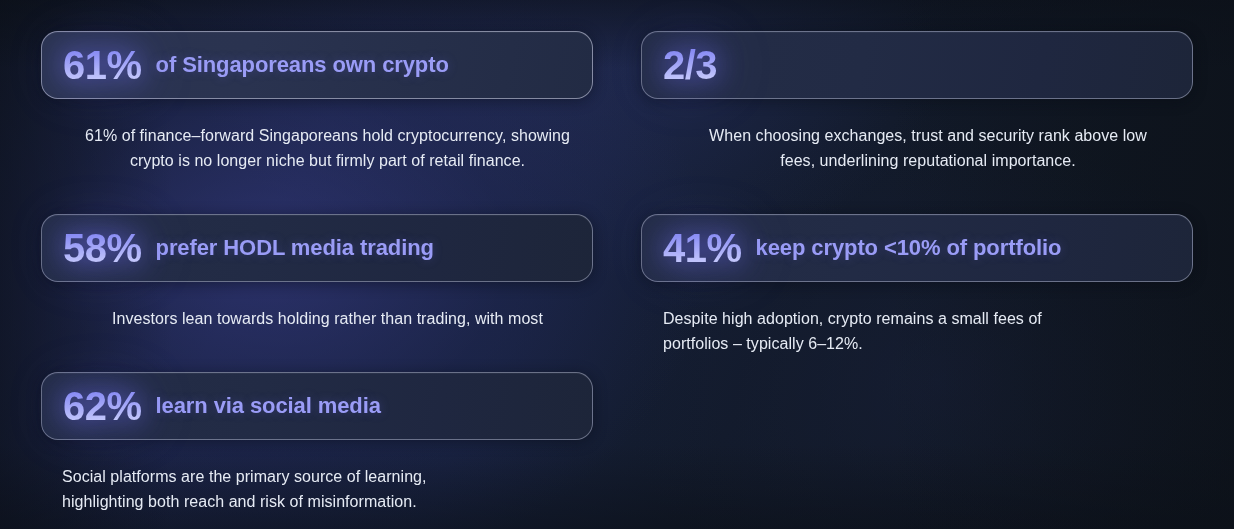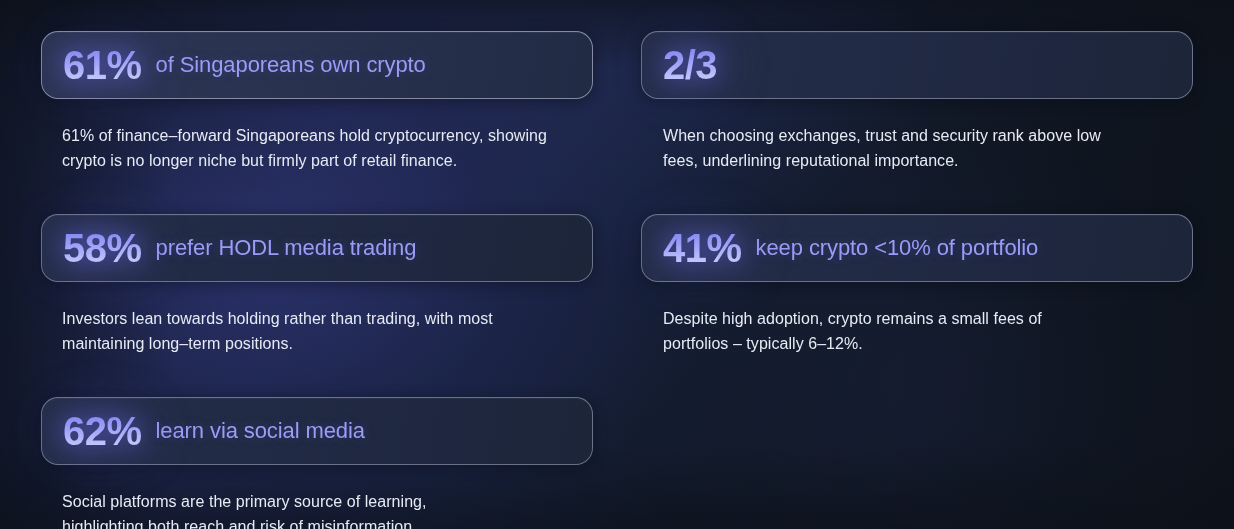--- a/index.html
+++ b/index.html
@@ -39,21 +39,21 @@
   }
 
   .col {
     position: absolute;
     width: 552px;
   }
   .col-left  { left: 41px;  top: 31px; }
   .col-right { left: 641px; top: 31px; }
 
   .stat-block { margin-bottom: 37px; }
-  .stat-block.spaced { margin-bottom: 41px; }
+  .stat-block.spaced { margin-bottom: 41px; text-align: center; }
 
   
   .pill {
     position: relative;
     display: flex;
     align-items: center;
     gap: 14px;
     height: 68px;
     box-sizing: border-box;
     padding: 0 22px 0 21px;
@@ -81,21 +81,21 @@
     -webkit-background-clip: text;
     background-clip: text;
     color: transparent;
     -webkit-text-fill-color: transparent;
     filter: drop-shadow(0 0 13px rgba(108,106,232,0.85))
             drop-shadow(0 0 26px rgba(88,88,214,0.45));
   }
 
   .pill-label {
     font-size: 22px;
-    font-weight: 400;
+    font-weight: 700;
     color: #9a9cf6;
     letter-spacing: -0.1px;
     white-space: nowrap;
     text-shadow: 0 0 10px rgba(92,92,200,0.35);
   }
 
   .desc {
     margin: 24px 0 0 21px;
     max-width: 540px;
     font-size: 16px;
@@ -127,21 +127,20 @@
         </p>
       </div>
 
       <div class="stat-block spaced">
         <div class="pill dim">
           <span class="figure">58%</span>
           <span class="pill-label">prefer HODL media trading</span>
         </div>
         <p class="desc">
           <span class="ln">Investors lean towards holding rather than trading, with most</span>
-          <span class="ln">maintaining long–term positions.</span>
         </p>
       </div>
 
       <div class="stat-block">
         <div class="pill dim">
           <span class="figure">62%</span>
           <span class="pill-label">learn via social media</span>
         </div>
         <p class="desc">
           <span class="ln">Social platforms are the primary source of learning,</span>

